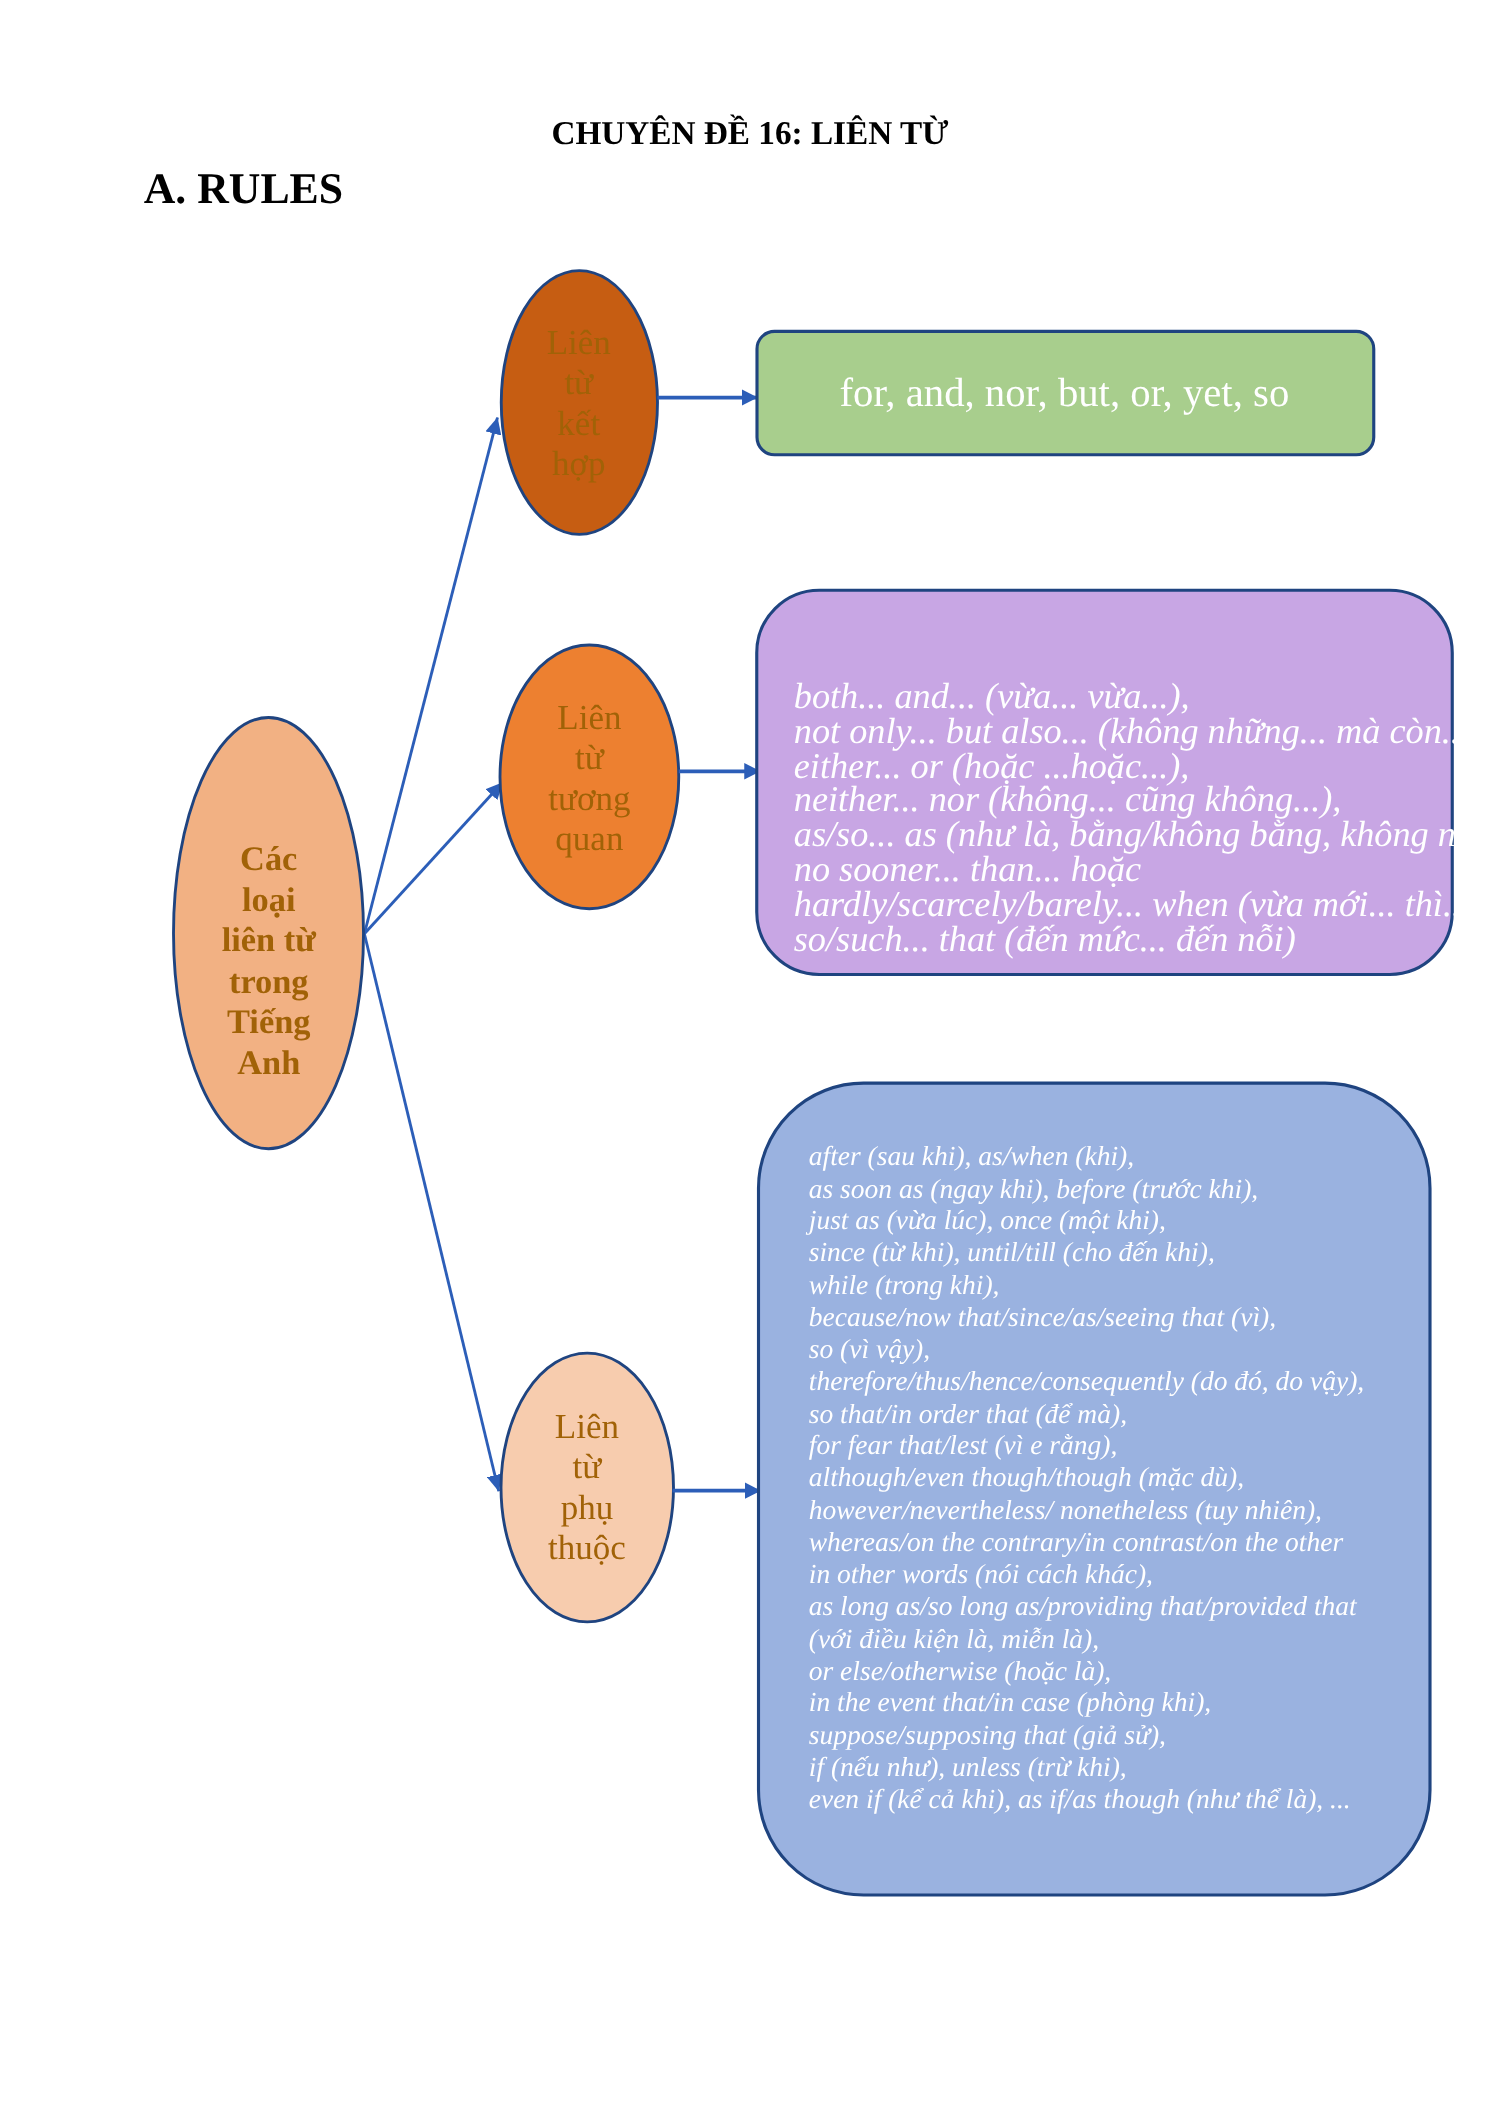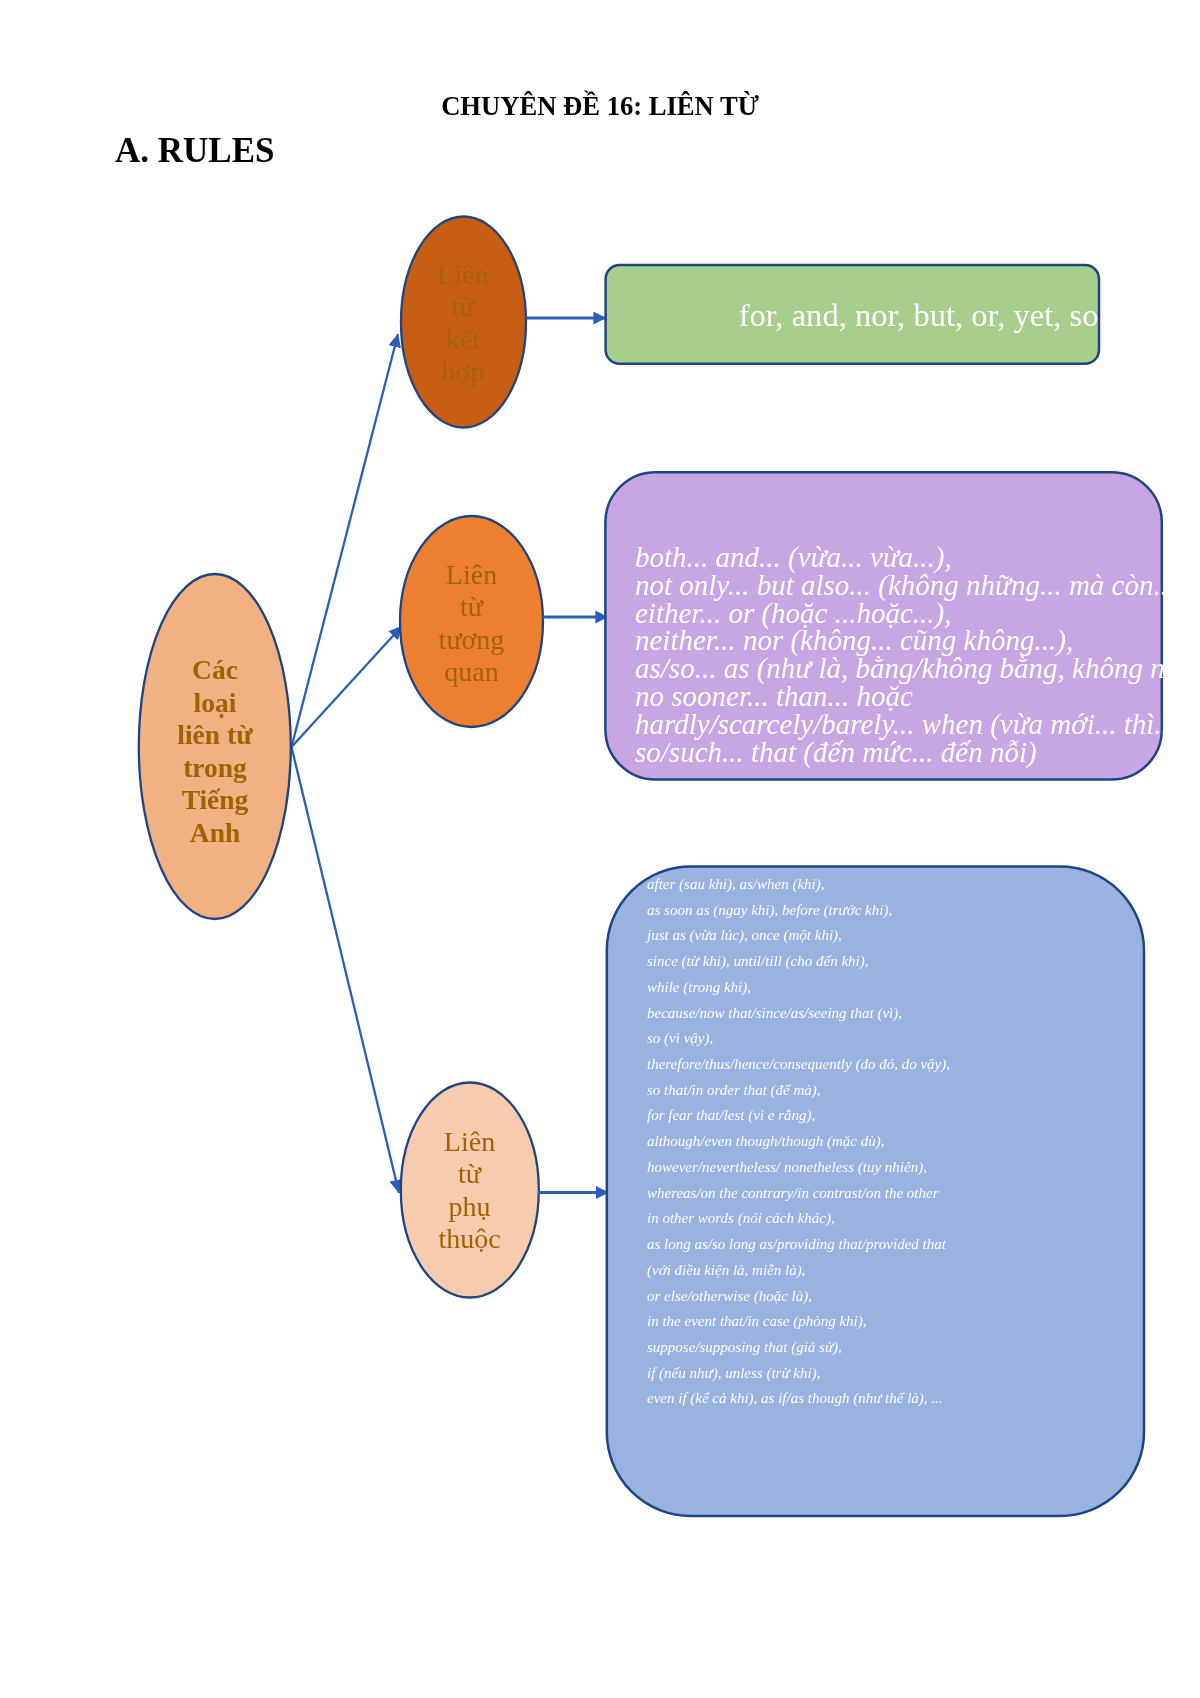--- a/index.html
+++ b/index.html
@@ -22,27 +22,27 @@
   svg.diagram { position:absolute; left:0; top:0; width:1200px; height:1698px; overflow:visible; }
   .node-text {
     position:absolute; color:#a16207; text-align:center;
     font-family:"Liberation Serif", serif;
   }
   .box-text {
     position:absolute; color:#ffffff;
     font-family:"Liberation Serif", serif; font-style:italic;
   }
   .tline { white-space:pre; display:block; }
-  #root-label { left:139px; top:654px; width:152px; font-size:27.5px; line-height:32.6px; font-weight:bold; }
+  #root-label { left:139px; top:671px; width:152px; font-size:27.5px; line-height:32.6px; font-weight:bold; }
   #n1-label   { left:400px; top:259px; width:126px; font-size:28px; line-height:32.3px; }
   #n2-label   { left:400px; top:559px; width:143px; font-size:28px; line-height:32.3px; }
   #n3-label   { left:400px; top:1126px; width:139px; font-size:28px; line-height:32.3px; }
-  #b1-text    { left:604.5px; top:299px; width:494px; text-align:right; font-size:32.6px; line-height:32.6px; font-style:normal; }
+  #b1-text    { left:604.5px; top:299px; width:494px; text-align:center; font-size:32.6px; line-height:32.6px; font-style:normal; }
   #b2-text    { left:635px; top:504px; font-size:29px; line-height:27.8px;margin-top:40px; }
-  #b3-text    { left:647px; top:872px; font-size:15px; line-height:25.72px; }
+  #b3-text    { left:647px; top:912px; font-size:22px; line-height:25.72px; }
 </style>
 </head>
 <body>
 
 <div id="page">
   <div class="doc-title">CHUYÊN ĐỀ 16: LIÊN TỪ</div>
   <div class="section-head">A. RULES</div>
 
   <svg class="diagram" viewBox="0 0 1200 1698">
     <defs>

